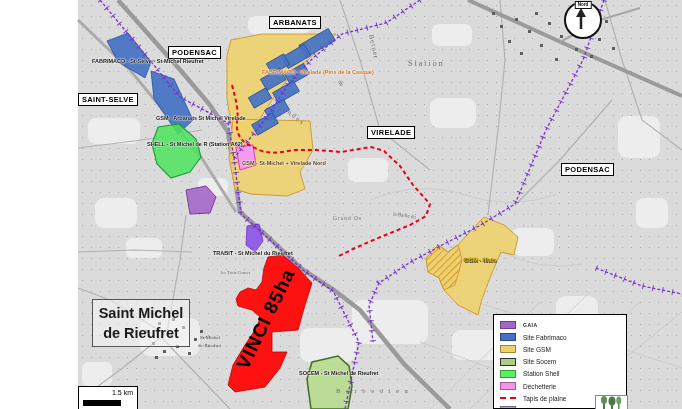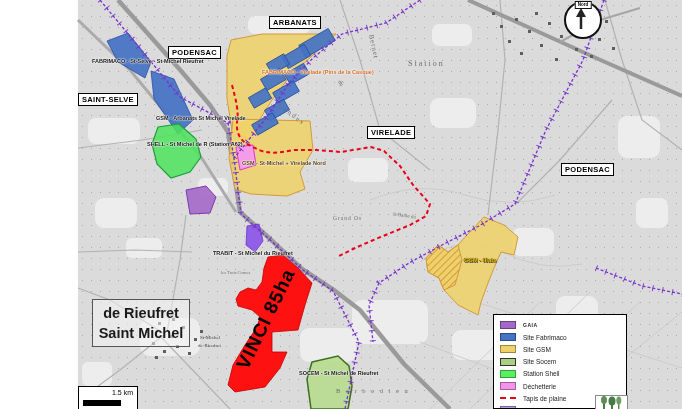--- a/index.html
+++ b/index.html
@@ -215,22 +215,22 @@
   <span class="topo" style="left:338px;top:80px;font-size:6px;transform:rotate(60deg);">du</span>
   <span class="topo" style="left:281px;top:102px;font-size:7px;letter-spacing:2px;transform:rotate(38deg);transform-origin:left top;">Landes</span>
   <span class="topo" style="left:333px;top:216px;font-size:5.5px;letter-spacing:1px;">Grand Os</span>
   <span class="topo" style="left:393px;top:213px;font-size:5px;transform:rotate(8deg);">la Barbe du</span>
   <span class="topo" style="left:336px;top:388px;font-size:6.5px;letter-spacing:2px;">B a r b e d i e u</span>
   <span class="topo" style="left:221px;top:271px;font-size:4.5px;">les Trois Cornes</span>
   <span class="topo" style="left:200px;top:335px;font-size:5px;color:#444;">St-Michel</span>
   <span class="topo" style="left:198px;top:343px;font-size:5px;color:#444;">de-Rieufret</span>
 
   <div class="town-box">
+    <div>Saint Michel</div>
     <div>de Rieufret</div>
-    <div>Saint Michel</div>
   </div>
 
   <div class="vinci-label">VINCI 85ha</div>
 
   <div class="north">
     <svg width="30" height="30" style="position:absolute;left:0;top:1px;">
       <line x1="15" y1="25" x2="15" y2="10" stroke="#222" stroke-width="2.5"></line>
       <polygon points="15,4 10,13 20,13" fill="#222"></polygon>
     </svg>
     <span class="nord-tag">Nord</span>

